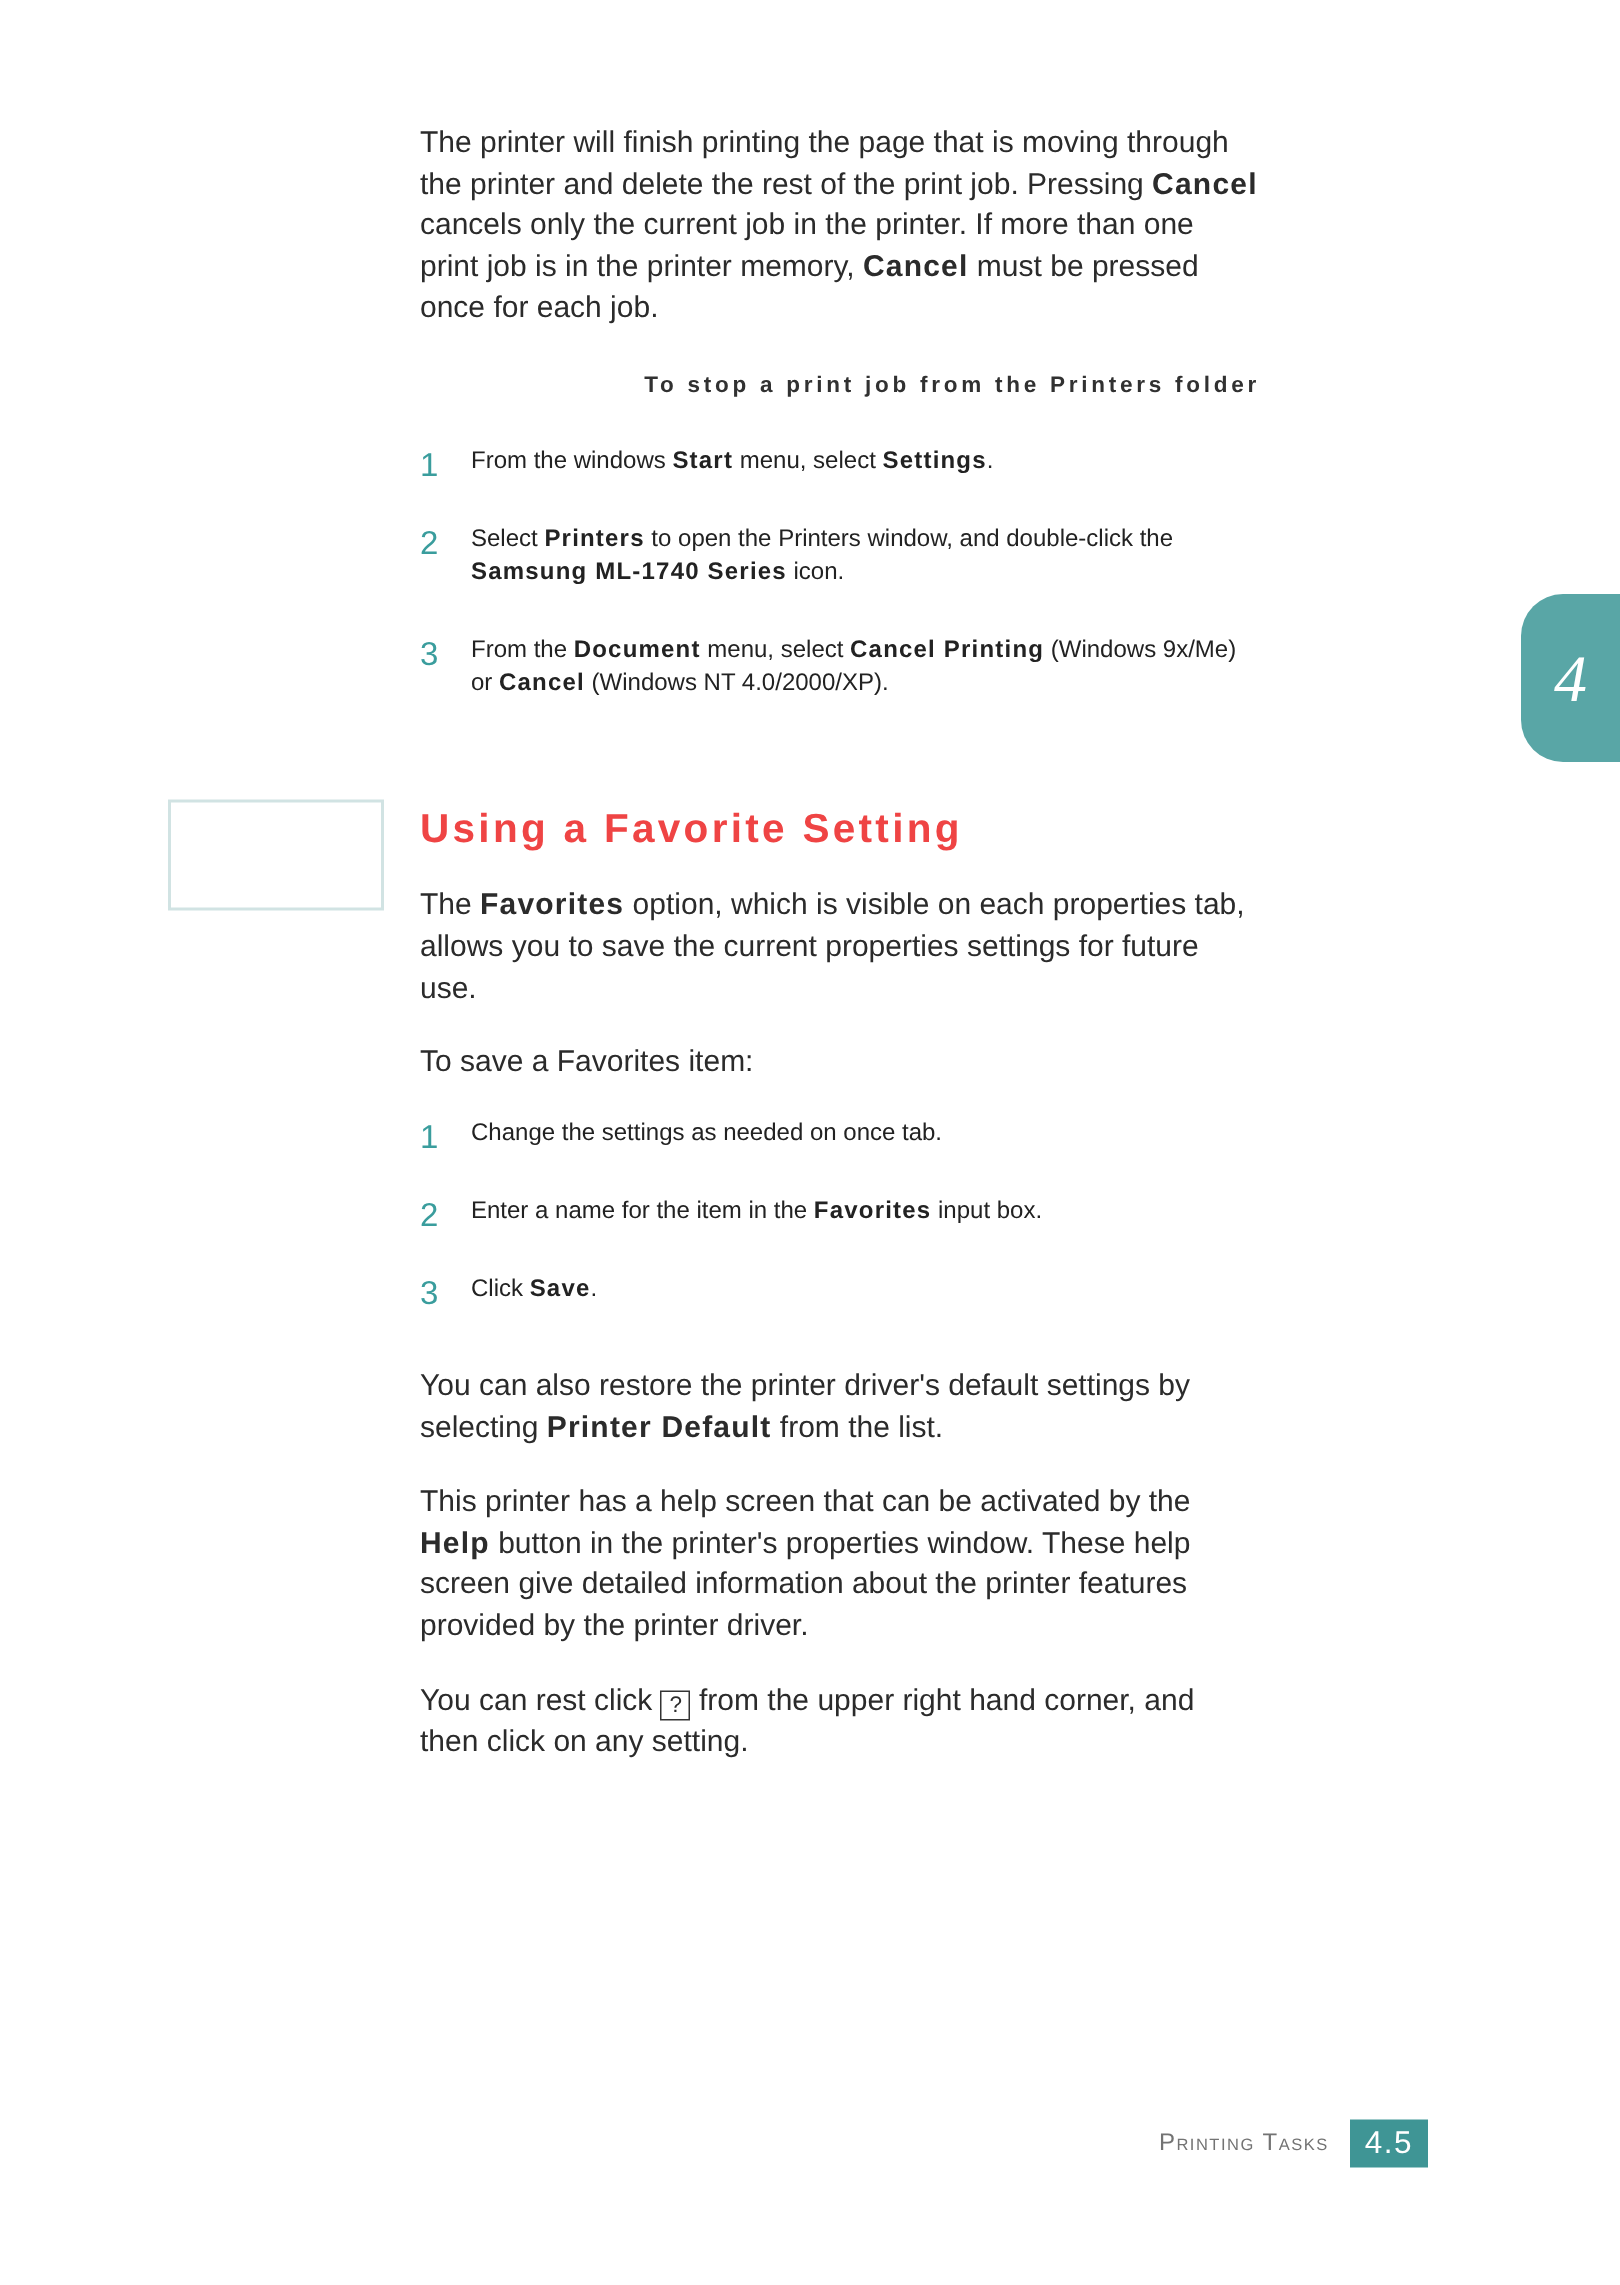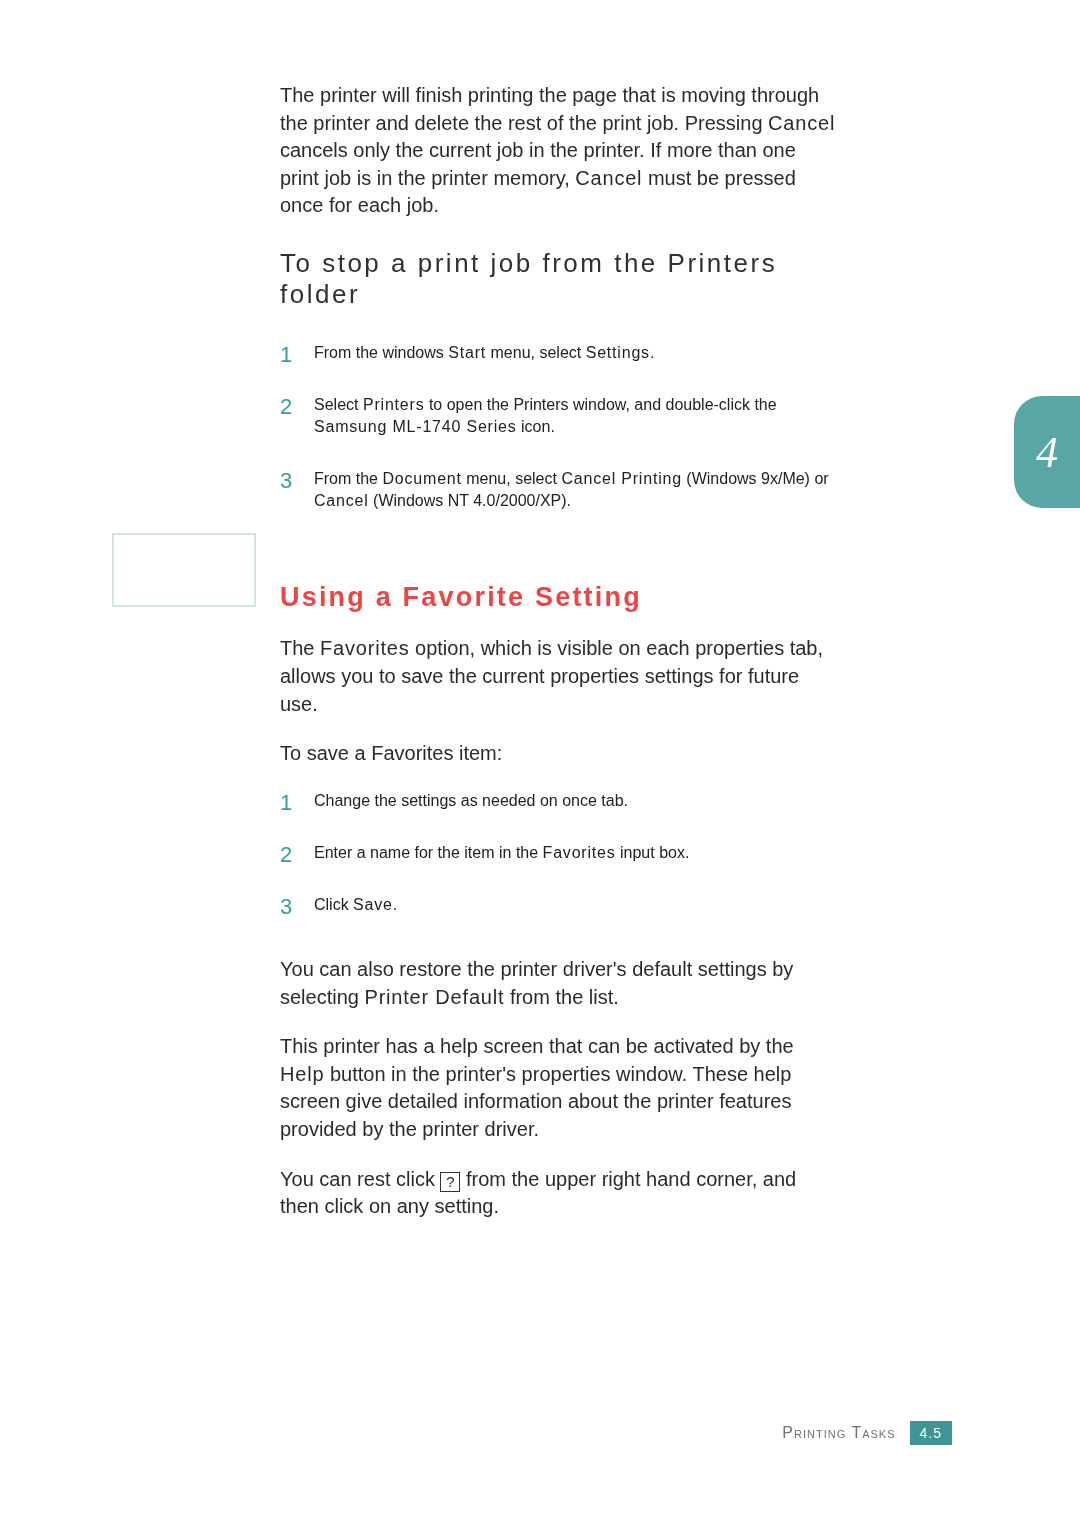--- a/index.html
+++ b/index.html
@@ -18,27 +18,28 @@
     left: 280px;
     top: 82px;
     width: 560px;
   }
   .para {
     font-size: 20px;
     line-height: 1.38;
     margin: 0 0 22px 0;
     color: #2b2b2b;
   }
-  .bold-term { font-weight: 400; letter-spacing: 0.8px; }
+  .bold-term { font-weight: 700; letter-spacing: 0.8px; }
   .subhead {
-    font-size: 26px;
-    font-weight: 400;
+    font-size: 15px;
+    font-weight: 700;
     letter-spacing: 2.5px;
     color: #313131;
     margin: 28px 0 32px 0;
+    text-align: right;
   }
   .h2 {
     font-size: 27px;
     font-weight: 700;
     letter-spacing: 2.2px;
     color: #ef4444;
     margin: 40px 0 22px 0;
   }
   ol.steps {
     list-style: none;
@@ -102,21 +103,21 @@
   }
   .footer-label {
     font-size: 16px;
     font-variant: small-caps;
     letter-spacing: 1px;
     color: #737373;
   }
   .footer-page {
     background: #3f9595;
     color: #fff;
-    font-size: 14px;
+    font-size: 21px;
     letter-spacing: 1px;
     padding: 4px 10px 4px 10px;
   }
   .qmark {
     display: inline-block;
     border: 1.5px solid #333;
     width: 18px;
     height: 18px;
     line-height: 18px;
     text-align: center;

